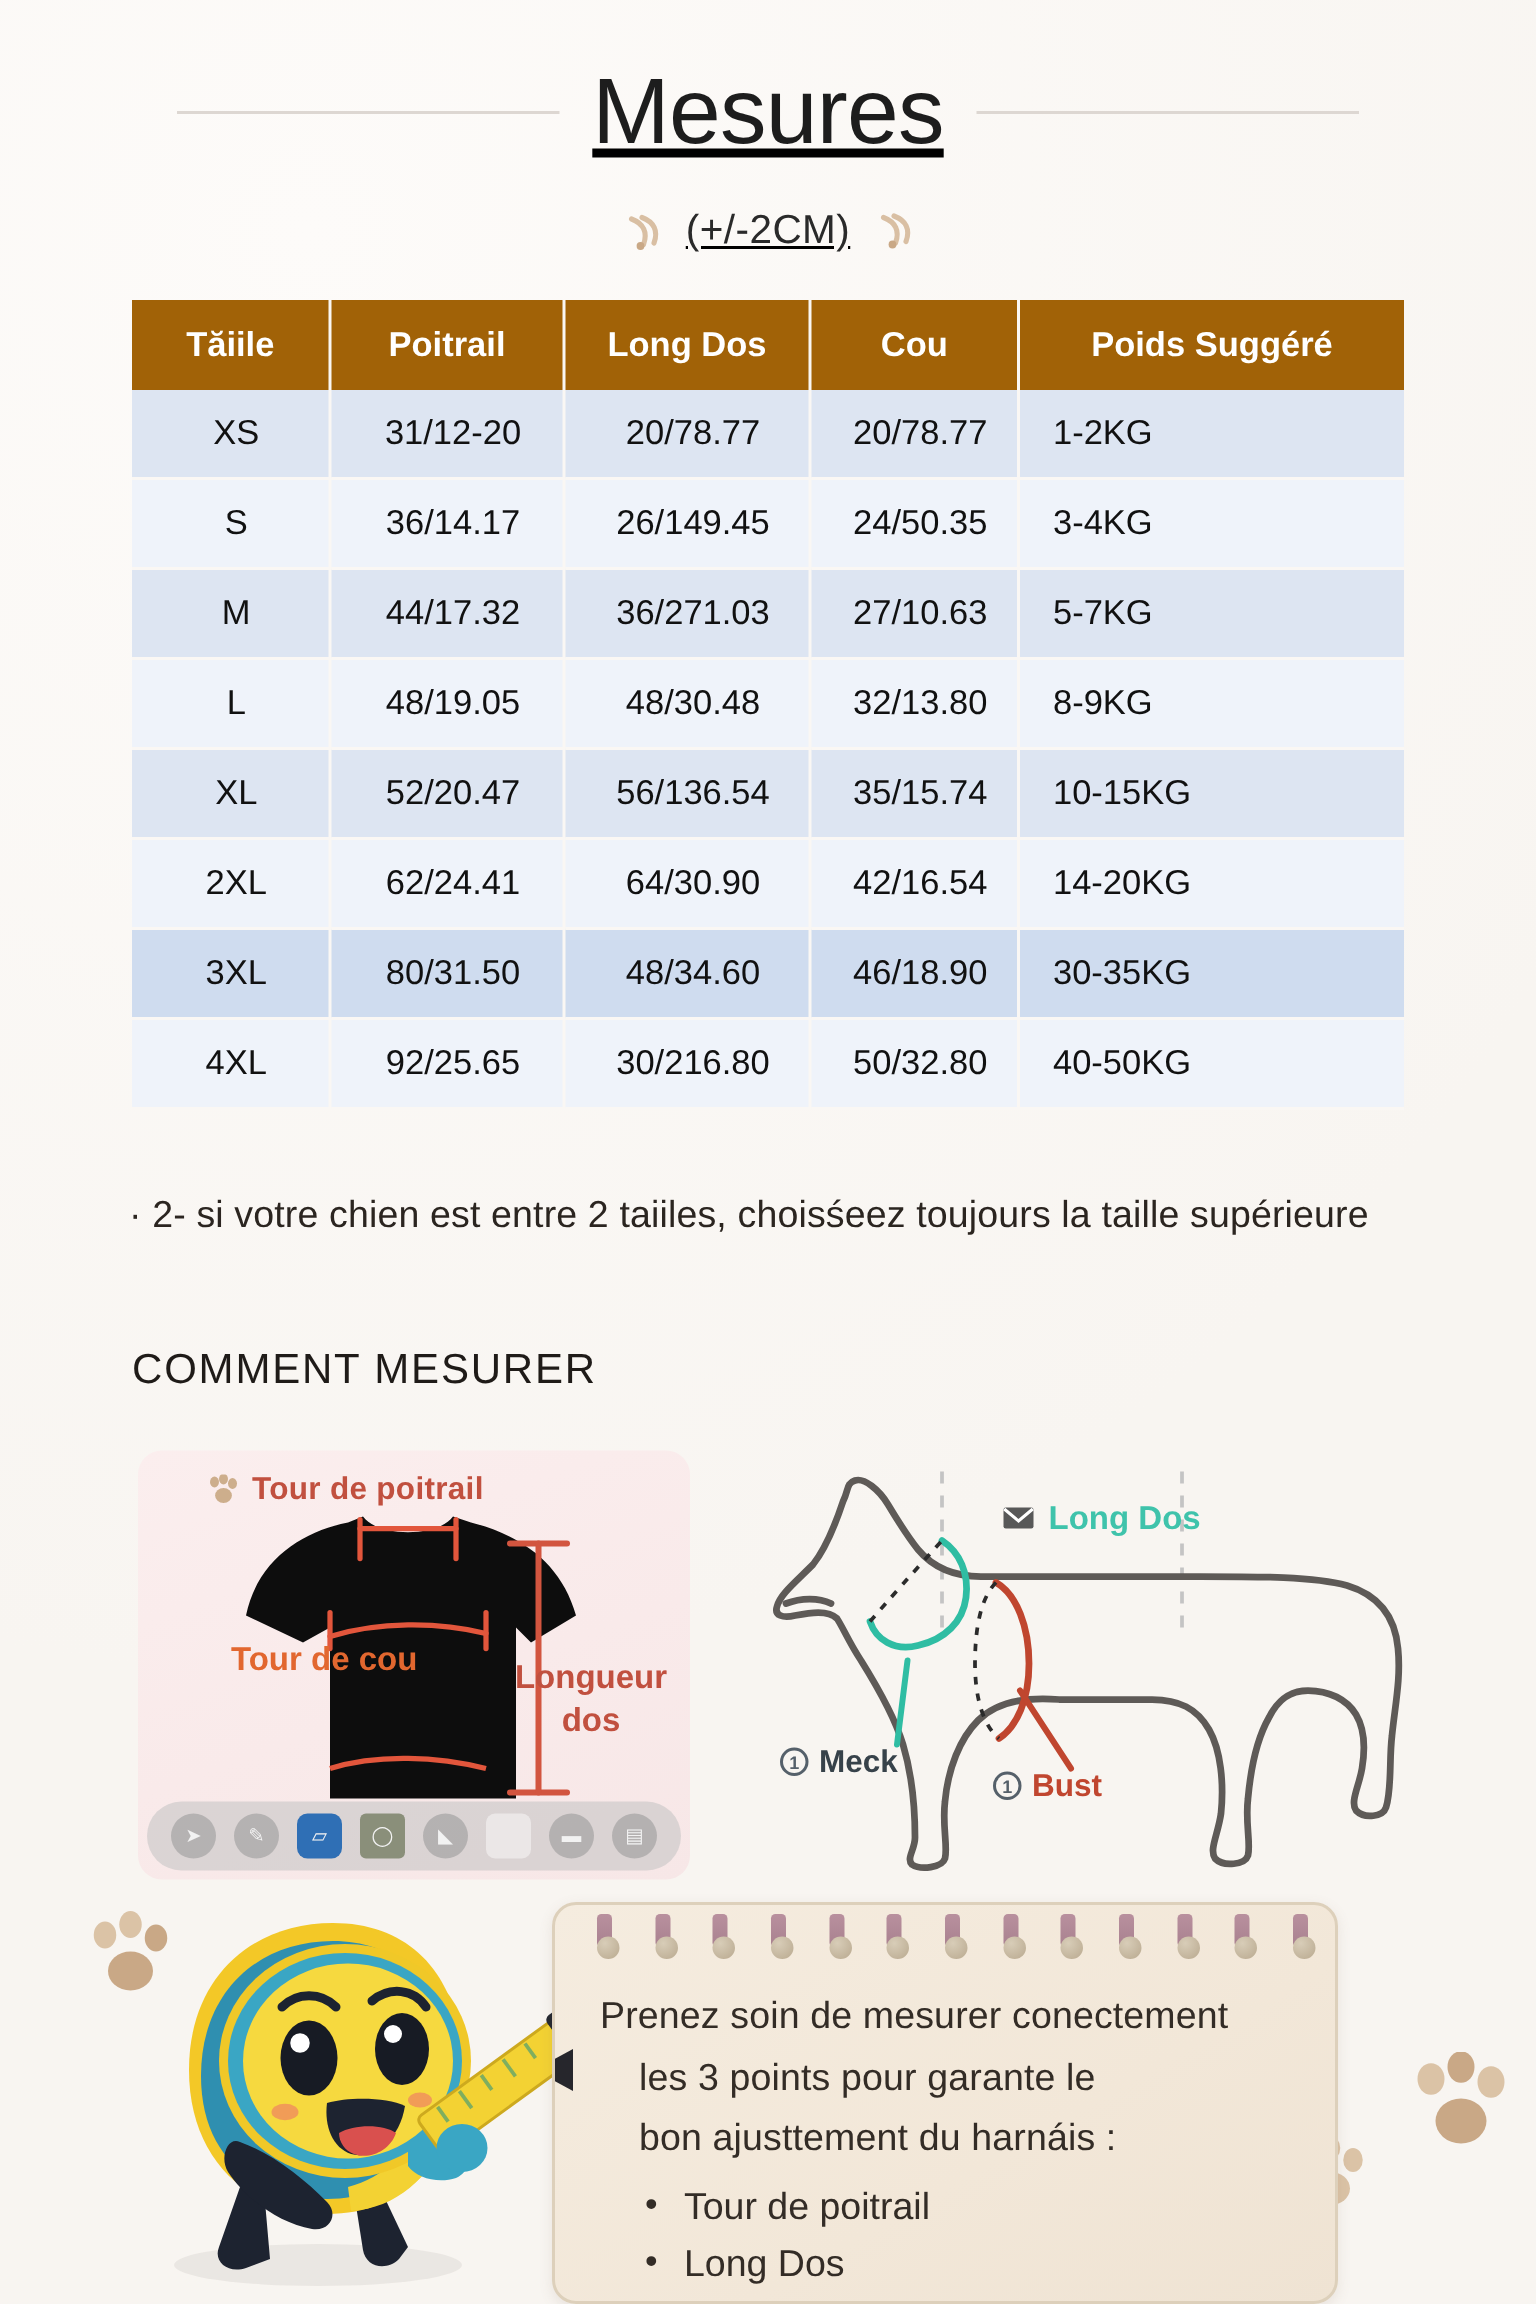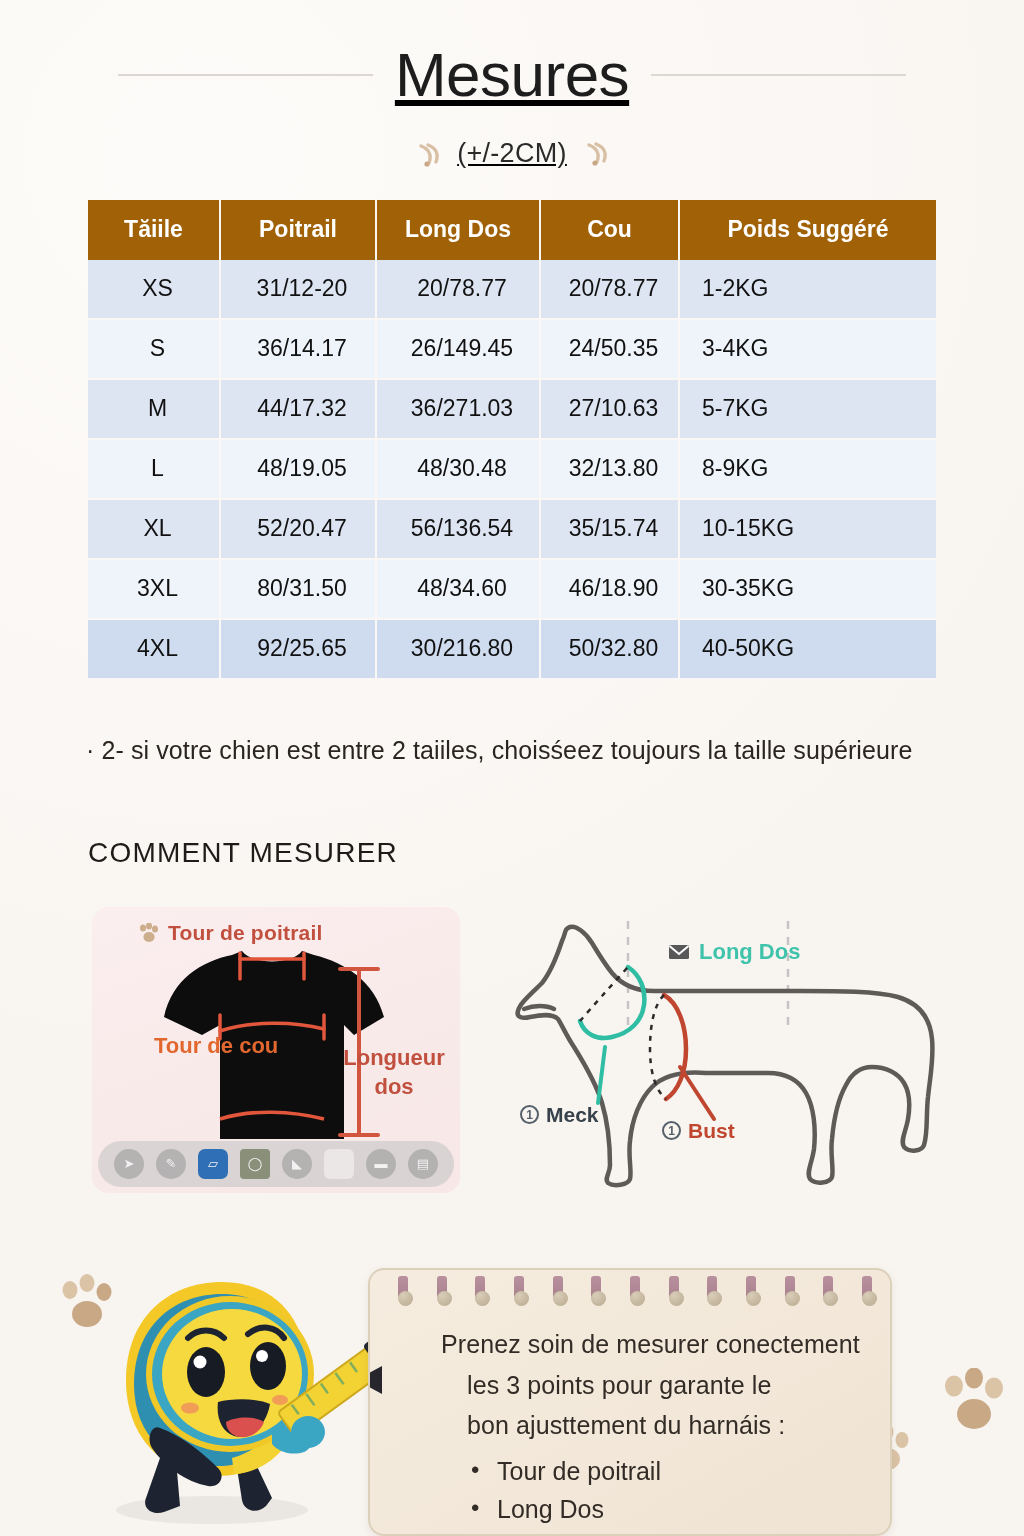--- a/index.html
+++ b/index.html
@@ -140,21 +140,20 @@
 
   
   .bottom { position: absolute; left: 0; bottom: 0; width: 1024px; height: 280px; }
   .notepad {
     position: absolute; left: 368px; top: 12px;
     width: 524px; height: 268px;
     background: linear-gradient(150deg, #f5ecdf 0%, #f2e7d8 60%, #efe3d3 100%);
     border: 2px solid #ddd0bb; border-radius: 16px;
     box-shadow: 0 3px 9px rgba(120,100,80,0.12);
     overflow: hidden;
-    padding-left: 41px;
   }
   .rings { position: absolute; left: 28px; top: 6px; right: 18px; display: flex; justify-content: space-between; }
   .ring { width: 10px; height: 30px; }
   .ring i {
     display: block; width: 10px; height: 22px;
     background: linear-gradient(180deg, #b9909e 0%, #a8818f 100%);
     border-radius: 3px; margin: 0 auto;
   }
   .ring b {
     display: block; width: 15px; height: 15px; border-radius: 50%;
@@ -256,20 +255,27 @@
         <td>8-9KG</td>
       </tr>
       <tr>
         <td>XL</td>
         <td>52/20.47</td>
         <td>56/136.54</td>
         <td>35/15.74</td>
         <td>10-15KG</td>
       </tr>
       <tr>
+        <td>2XL</td>
+        <td>62/24.41</td>
+        <td>64/30.90</td>
+        <td>42/16.54</td>
+        <td>14-20KG</td>
+      </tr>
+      <tr>
         <td>3XL</td>
         <td>80/31.50</td>
         <td>48/34.60</td>
         <td>46/18.90</td>
         <td>30-35KG</td>
       </tr>
       <tr>
         <td>4XL</td>
         <td>92/25.65</td>
         <td>30/216.80</td>

